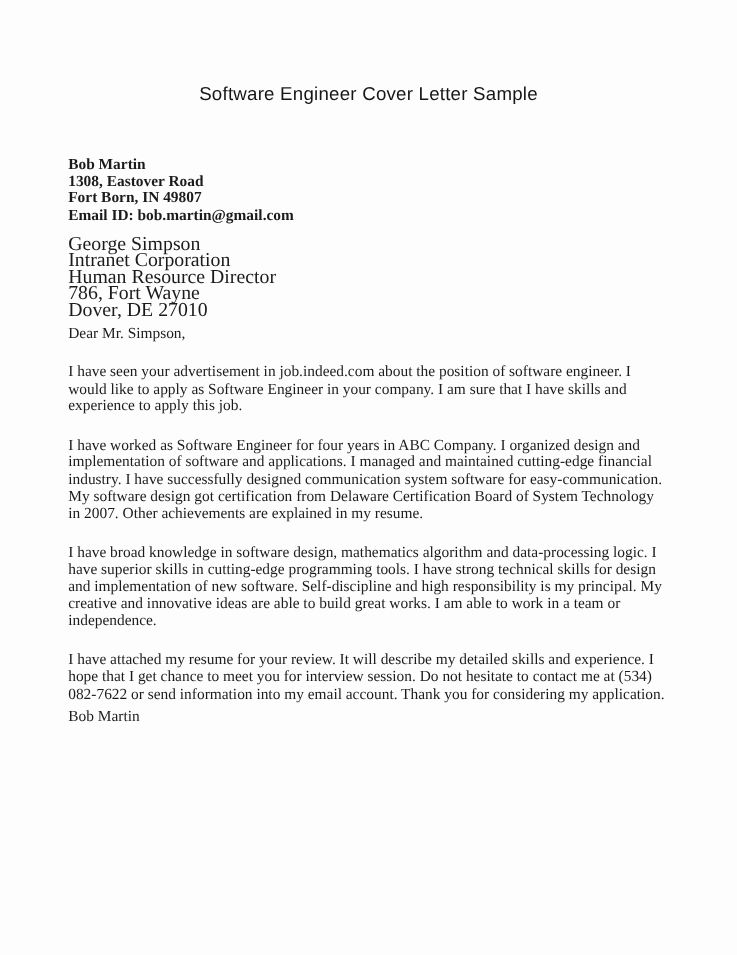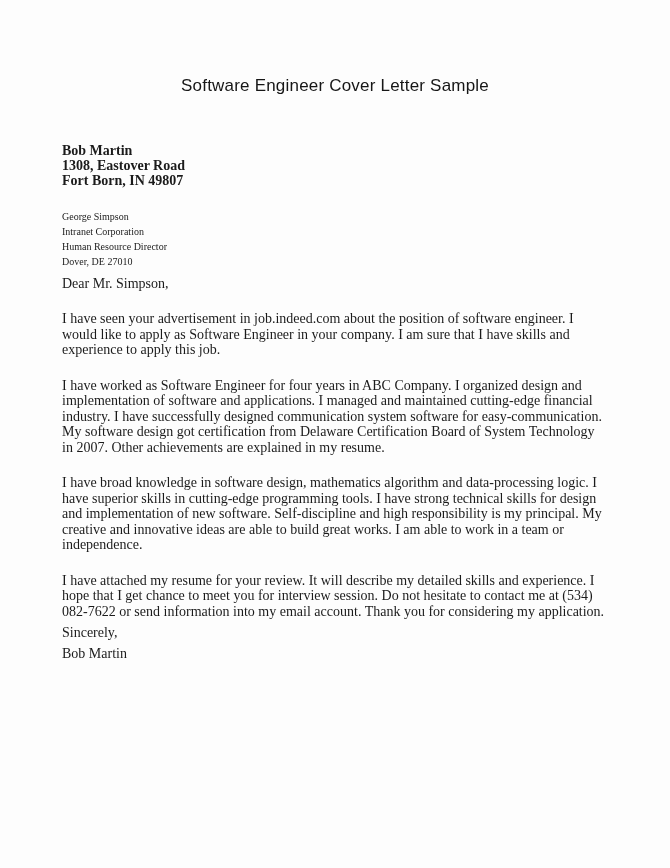--- a/index.html
+++ b/index.html
@@ -36,22 +36,22 @@
   }
   .sender-block div {
     margin: 0;
   }
   .date-line {
     margin-top: 8px;
     font-size: 14px;
     line-height: 15.2px;
   }
   .recipient-block {
-    margin-top: 20px;
-    font-size: 10px;
+    margin-top: 10px;
+    font-size: 18px;
     line-height: 15px;
   }
   .salutation {
     margin-top: 7px;
     font-size: 14px;
     line-height: 15.5px;
   }
   .body-paragraph {
     margin: 20px 0 0 0;
     font-size: 14px;
@@ -73,37 +73,38 @@
 <body>
 
 <div class="page">
 
   <div class="doc-title">Software Engineer Cover Letter Sample</div>
 
   <div class="sender-block">
     <div>Bob Martin</div>
     <div>1308, Eastover Road</div>
     <div>Fort Born, IN 49807</div>
+    <div>Email ID: bob.martin@gmail.com</div>
   </div>
 
 
   <div class="recipient-block">
     <div>George Simpson</div>
     <div>Intranet Corporation</div>
     <div>Human Resource Director</div>
+    <div>786, Fort Wayne</div>
     <div>Dover, DE 27010</div>
   </div>
 
   <div class="salutation">Dear Mr. Simpson,</div>
 
   <p class="body-paragraph">I have seen your advertisement in job.indeed.com about the position of software engineer. I would like to apply as Software Engineer in your company. I am sure that I have skills and experience to apply this job.</p>
 
   <p class="body-paragraph">I have worked as Software Engineer for four years in ABC Company. I organized design and implementation of software and applications. I managed and maintained cutting-edge financial industry. I have successfully designed communication system software for easy-communication. My software design got certification from Delaware Certification Board of System Technology in 2007. Other achievements are explained in my resume.</p>
 
   <p class="body-paragraph">I have broad knowledge in software design, mathematics algorithm and data-processing logic. I have superior skills in cutting-edge programming tools. I have strong technical skills for design and implementation of new software. Self-discipline and high responsibility is my principal. My creative and innovative ideas are able to build great works. I am able to work in a team or independence.</p>
 
   <p class="body-paragraph">I have attached my resume for your review. It will describe my detailed skills and experience. I hope that I get chance to meet you for interview session. Do not hesitate to contact me at (534) 082-7622 or send information into my email account. Thank you for considering my application.</p>
 
-  <div class="closing">Sincerely,</div>
 
   <div class="signature">Bob Martin</div>
 
 </div>
 
 </body></html>

